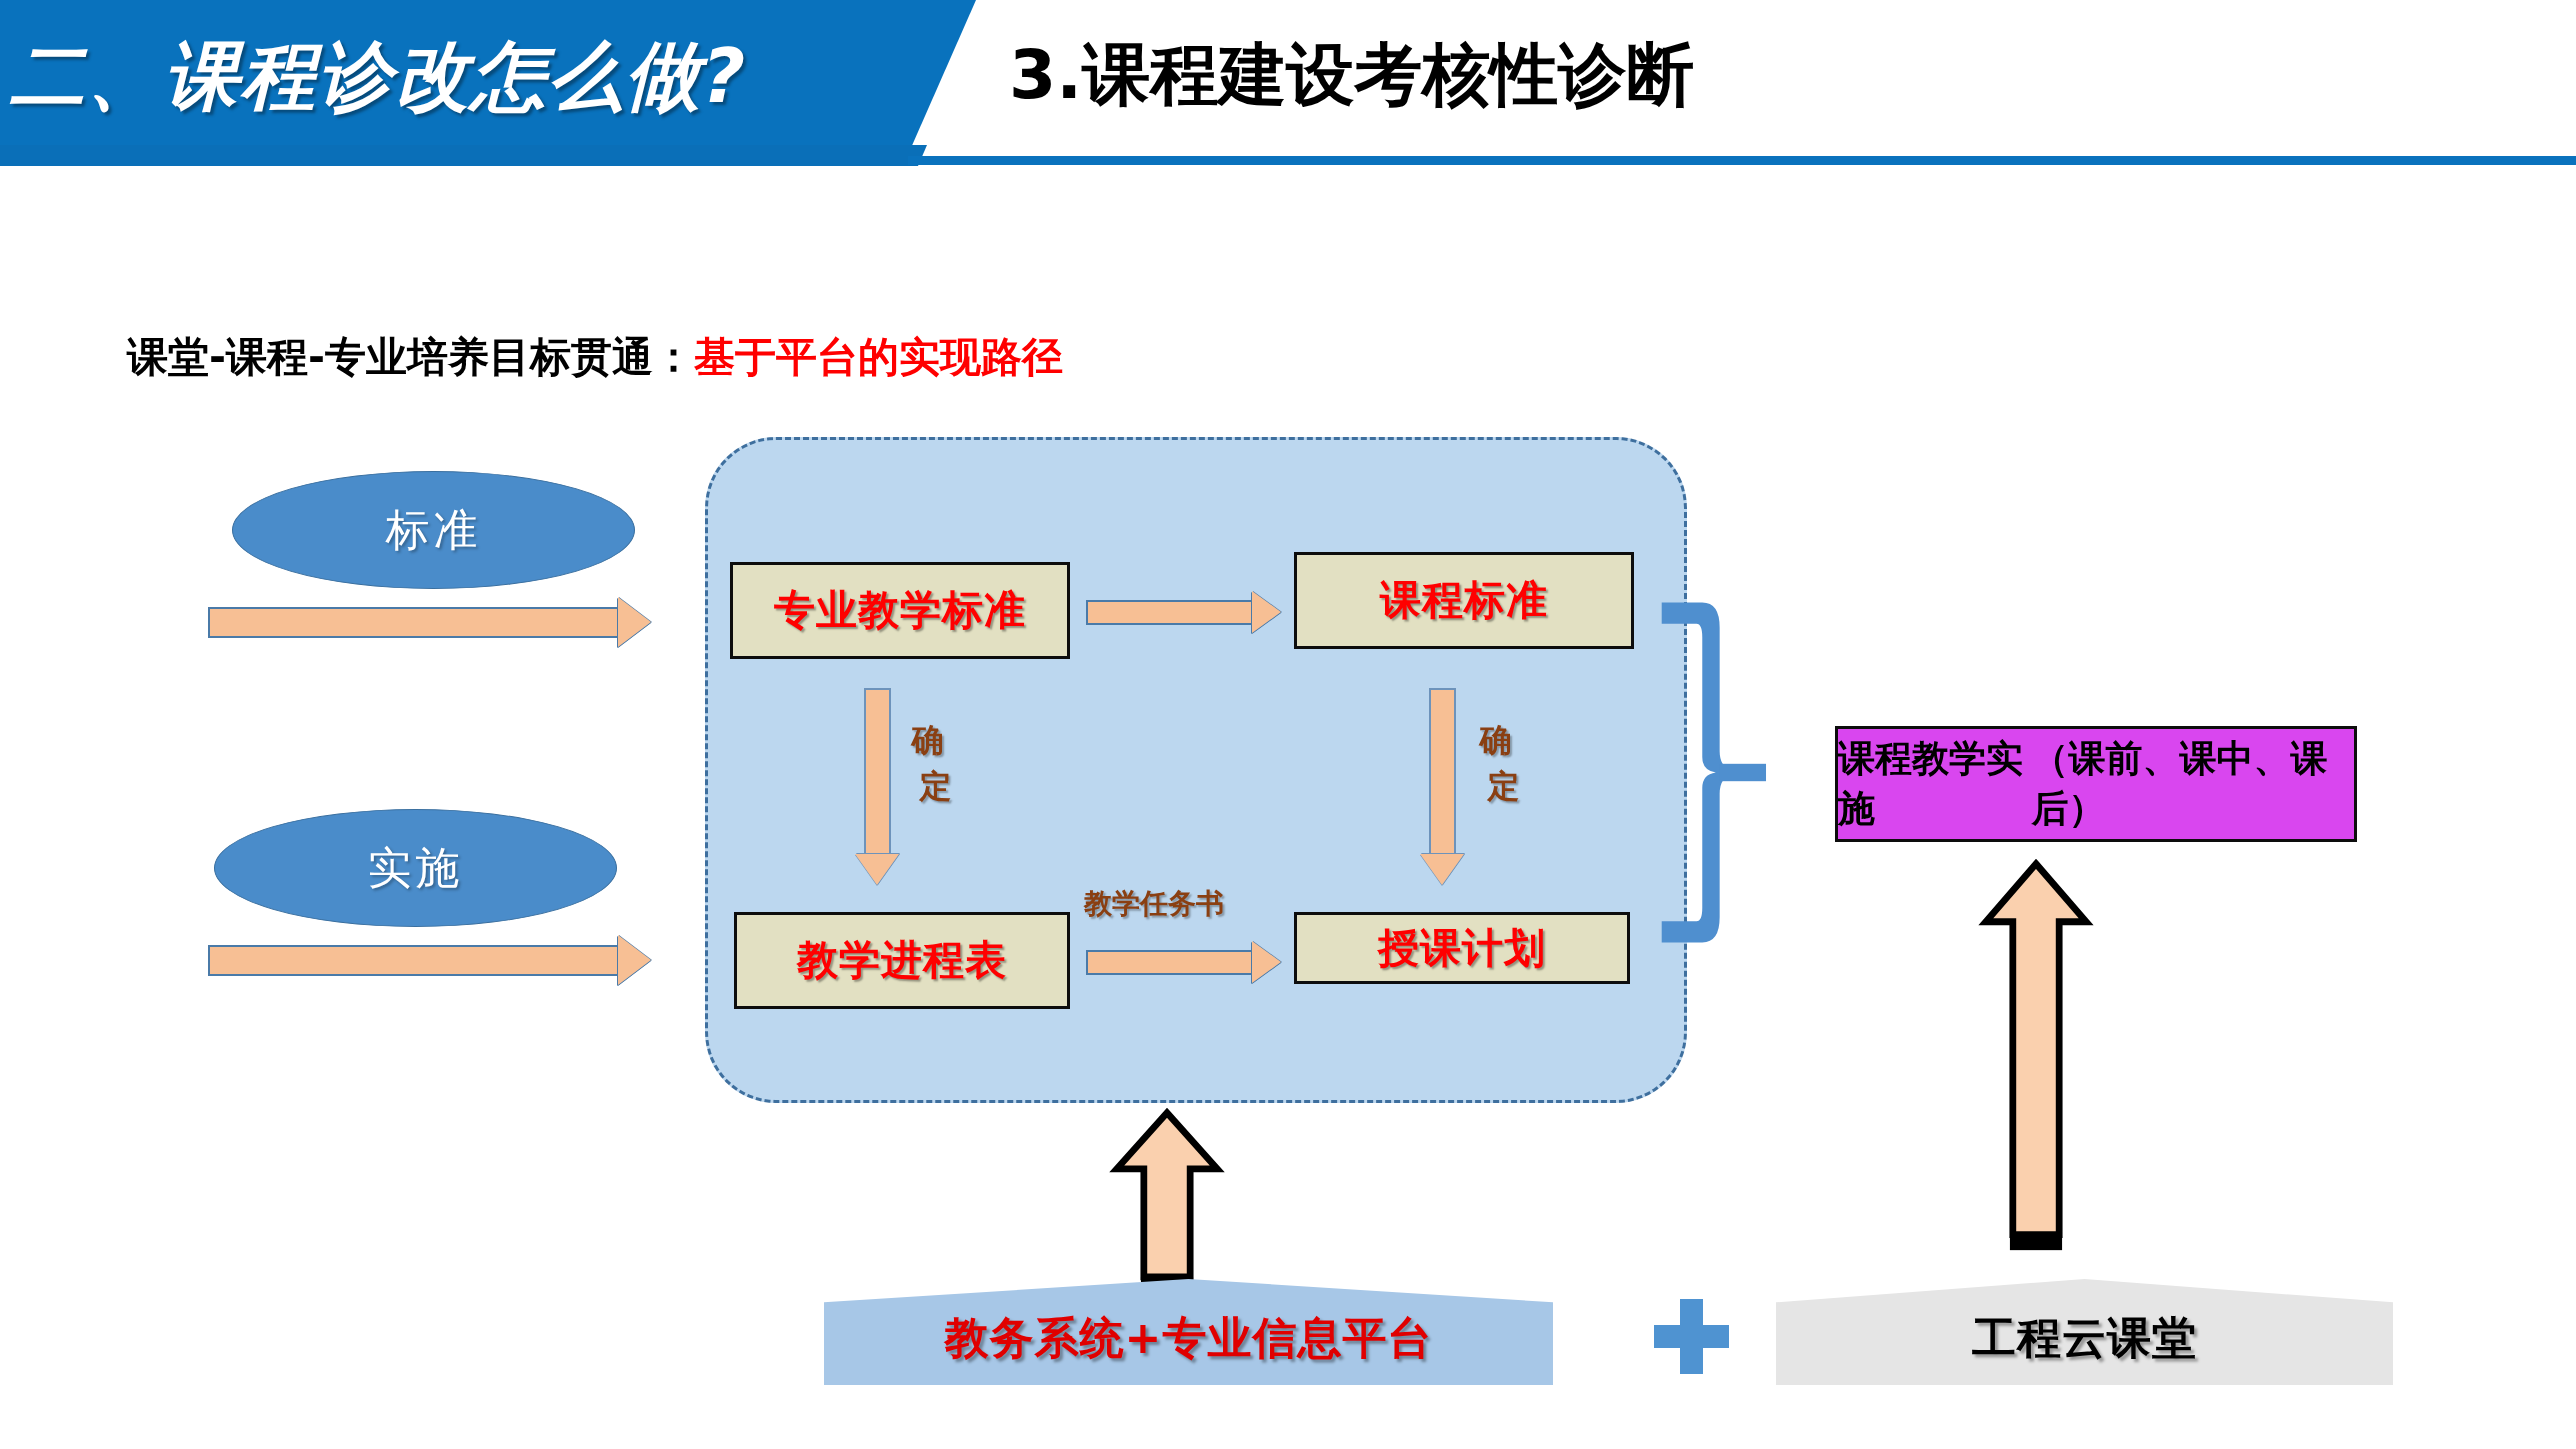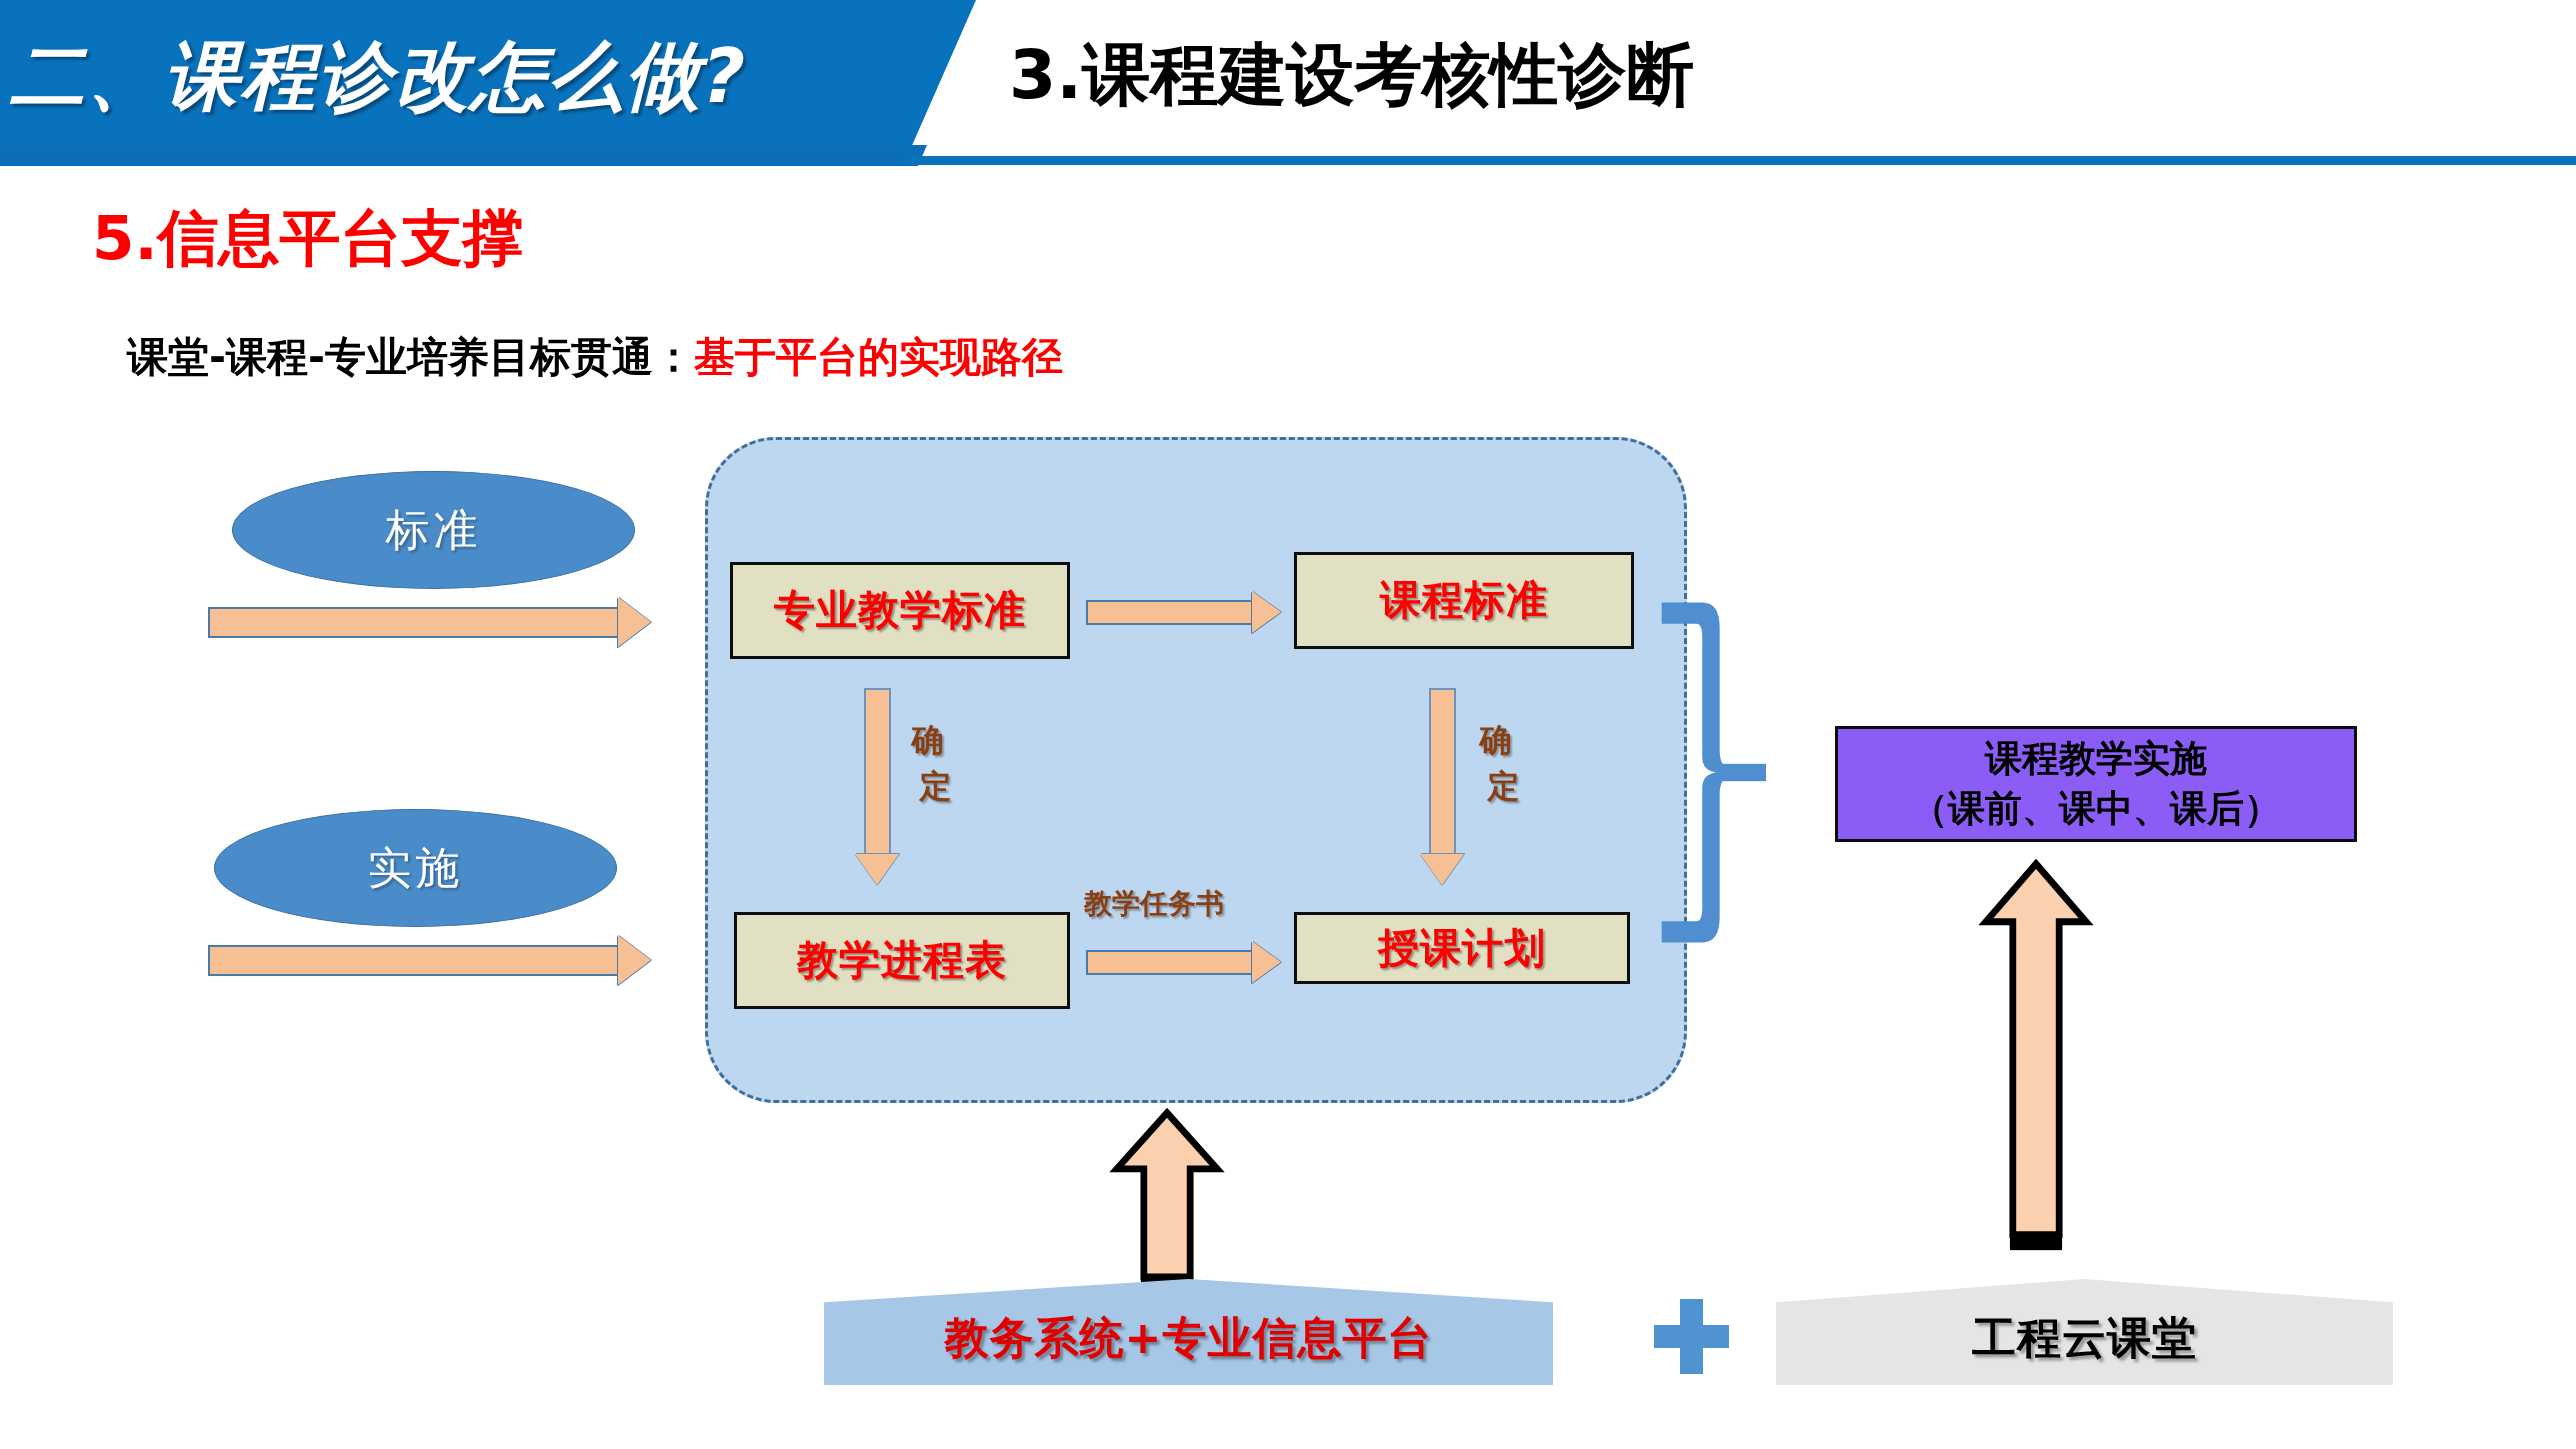--- a/index.html
+++ b/index.html
@@ -118,22 +118,22 @@
     text-shadow:1.9px 1.9px 1.9px rgba(0,0,0,0.35);
   }
   #box-major-std{left:730px;top:562px;width:340px;height:97px;}
   #box-course-std{left:1294px;top:552px;width:340px;height:97px;font-family:Liberation Serif, serif;}
   #box-teach-sched{left:734px;top:912px;width:336px;height:97px;}
   #box-lesson-plan{left:1294px;top:912px;width:336px;height:72px;}
 
   
   #box-impl{
     position:absolute;left:1835px;top:726px;width:522px;height:116px;
-    background:#8b5cf6;border:3.9px solid #0d0d0d;box-sizing:border-box;
-    display:flex;flex-direction:column;align-items:center;justify-content:center;
+    background:#d946ef;border:3.9px solid #0d0d0d;box-sizing:border-box;
+    display:flex;align-items:center;justify-content:center;
     color:#000000;font-size:37px;font-weight:bold;line-height:50px;
   }
 
   
   .hArrow{position:absolute;}
   .hArrow .shaft{
     position:absolute;left:0;top:8.7px;height:25px;
     background:#f7bf94;border:2.9px solid #4a7aa8;box-sizing:border-box;
   }
   .hArrow .head{
@@ -228,21 +228,20 @@
 
 <div class="stage">
 
   <div class="hdr-band"></div>
   <div class="hdr-slant"></div>
   <div class="hdr-underbar"></div>
   <div class="hdr-rule"></div>
   <div class="hdr-title-left">二、课程诊改怎么做?</div>
   <div class="hdr-title-right">3.课程建设考核性诊断</div>
 
-  <div class="sec-title">5.信息平台支撑</div>
   <div class="sub-line">
     <span>课堂-课程-专业培养目标贯通：</span><span class="hl">基于平台的实现路径</span>
   </div>
 
   <div class="ellipse" id="ell-standard">标准</div>
   <div class="ellipse" id="ell-implement">实施</div>
 
   <div class="band-arrow" id="band-1">
     <div class="shaft"></div>
     <div class="head"></div>

